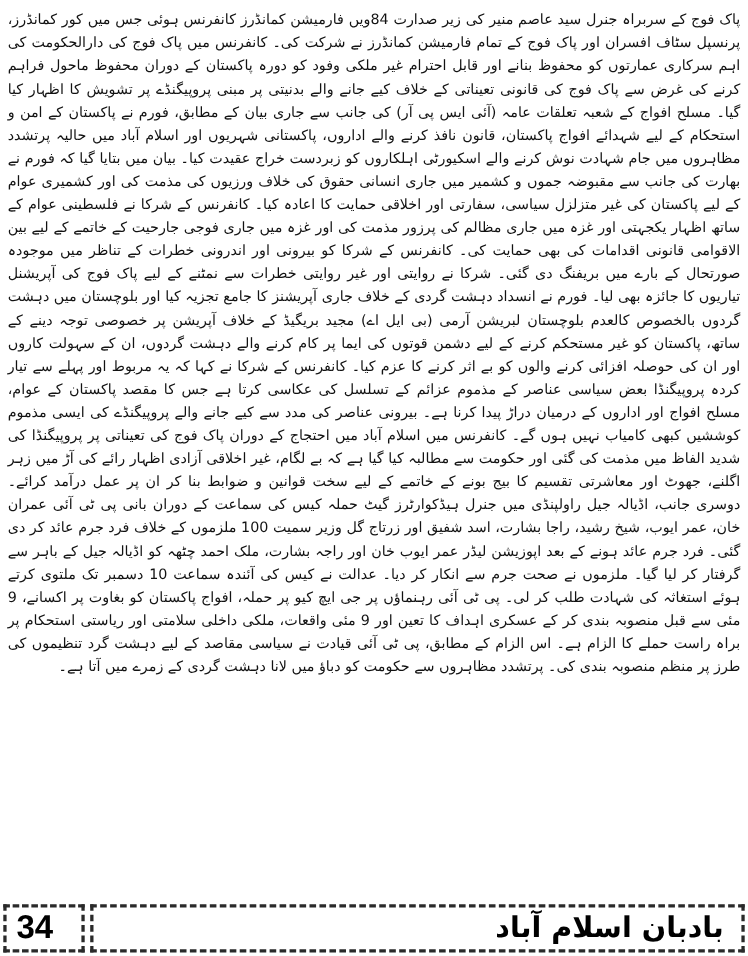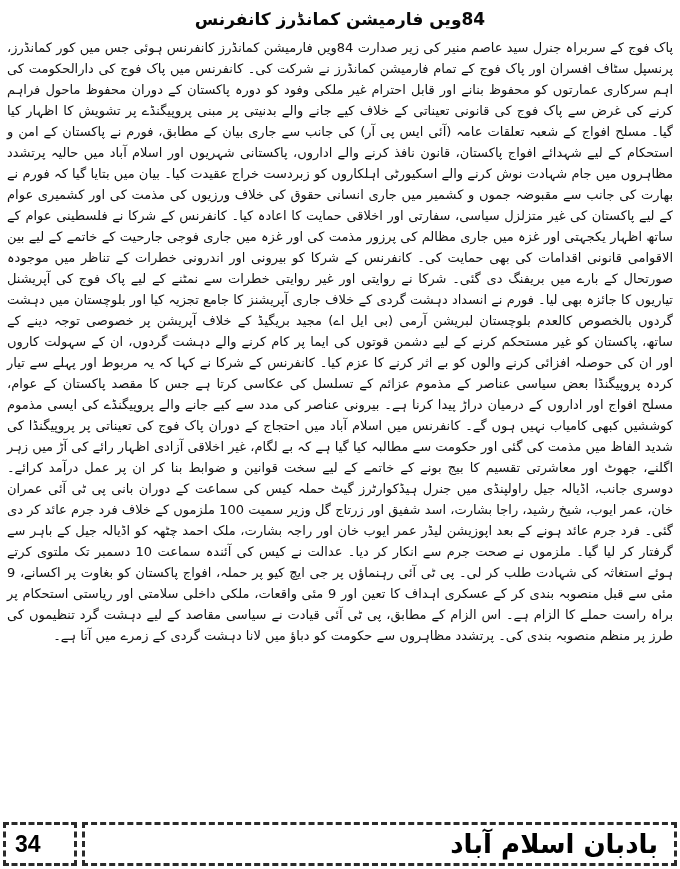--- a/index.html
+++ b/index.html
@@ -57,21 +57,21 @@
     box-sizing: border-box;
     display: flex;
     align-items: center;
     justify-content: flex-start;
     padding-left: 9px;
     background: #ffffff;
   }
   .page-number {
     font-family: "Liberation Sans", sans-serif;
     font-weight: bold;
-    font-size: 23px;
+    font-size: 30px;
     color: #000000;
   }
   .publication-box {
     flex: 1;
     border: 3px dashed #2a2a2a;
     box-sizing: border-box;
     display: flex;
     align-items: center;
     direction: rtl;              
     justify-content: flex-start;
@@ -82,21 +82,20 @@
     font-weight: bold;
     font-size: 26px;
     color: #000000;
   }
 </style>
 </head>
 <body>
 
 <div class="page">
 
-  <div class="article-title">84ویں فارمیشن کمانڈرز کانفرنس</div>
 
   <div class="article-body">پاک فوج کے سربراہ جنرل سید عاصم منیر کی زیر صدارت 84ویں فارمیشن کمانڈرز کانفرنس ہوئی جس میں کور کمانڈرز، پرنسپل سٹاف افسران اور پاک فوج کے تمام فارمیشن کمانڈرز نے شرکت کی۔ کانفرنس میں پاک فوج کی دارالحکومت کی اہم سرکاری عمارتوں کو محفوظ بنانے اور قابل احترام غیر ملکی وفود کو دورہ پاکستان کے دوران محفوظ ماحول فراہم کرنے کی غرض سے پاک فوج کی قانونی تعیناتی کے خلاف کیے جانے والے بدنیتی پر مبنی پروپیگنڈے پر تشویش کا اظہار کیا گیا۔ مسلح افواج کے شعبہ تعلقات عامہ (آئی ایس پی آر) کی جانب سے جاری بیان کے مطابق، فورم نے پاکستان کے امن و استحکام کے لیے شہدائے افواج پاکستان، قانون نافذ کرنے والے اداروں، پاکستانی شہریوں اور اسلام آباد میں حالیہ پرتشدد مظاہروں میں جام شہادت نوش کرنے والے اسکیورٹی اہلکاروں کو زبردست خراج عقیدت کیا۔ بیان میں بتایا گیا کہ فورم نے بھارت کی جانب سے مقبوضہ جموں و کشمیر میں جاری انسانی حقوق کی خلاف ورزیوں کی مذمت کی اور کشمیری عوام کے لیے پاکستان کی غیر متزلزل سیاسی، سفارتی اور اخلاقی حمایت کا اعادہ کیا۔ کانفرنس کے شرکا نے فلسطینی عوام کے ساتھ اظہار یکجہتی اور غزہ میں جاری مظالم کی پرزور مذمت کی اور غزہ میں جاری فوجی جارحیت کے خاتمے کے لیے بین الاقوامی قانونی اقدامات کی بھی حمایت کی۔ کانفرنس کے شرکا کو بیرونی اور اندرونی خطرات کے تناظر میں موجودہ صورتحال کے بارے میں بریفنگ دی گئی۔ شرکا نے روایتی اور غیر روایتی خطرات سے نمٹنے کے لیے پاک فوج کی آپریشنل تیاریوں کا جائزہ بھی لیا۔ فورم نے انسداد دہشت گردی کے خلاف جاری آپریشنز کا جامع تجزیہ کیا اور بلوچستان میں دہشت گردوں بالخصوص کالعدم بلوچستان لبریشن آرمی (بی ایل اے) مجید بریگیڈ کے خلاف آپریشن پر خصوصی توجہ دینے کے ساتھ، پاکستان کو غیر مستحکم کرنے کے لیے دشمن قوتوں کی ایما پر کام کرنے والے دہشت گردوں، ان کے سہولت کاروں اور ان کی حوصلہ افزائی کرنے والوں کو بے اثر کرنے کا عزم کیا۔ کانفرنس کے شرکا نے کہا کہ یہ مربوط اور پہلے سے تیار کردہ پروپیگنڈا بعض سیاسی عناصر کے مذموم عزائم کے تسلسل کی عکاسی کرتا ہے جس کا مقصد پاکستان کے عوام، مسلح افواج اور اداروں کے درمیان دراڑ پیدا کرنا ہے۔ بیرونی عناصر کی مدد سے کیے جانے والے پروپیگنڈے کی ایسی مذموم کوششیں کبھی کامیاب نہیں ہوں گے۔ کانفرنس میں اسلام آباد میں احتجاج کے دوران پاک فوج کی تعیناتی پر پروپیگنڈا کی شدید الفاظ میں مذمت کی گئی اور حکومت سے مطالبہ کیا گیا ہے کہ بے لگام، غیر اخلاقی آزادی اظہار رائے کی آڑ میں زہر اگلنے، جھوٹ اور معاشرتی تقسیم کا بیج بونے کے خاتمے کے لیے سخت قوانین و ضوابط بنا کر ان پر عمل درآمد کرائے۔ دوسری جانب، اڈیالہ جیل راولپنڈی میں جنرل ہیڈکوارٹرز گیٹ حملہ کیس کی سماعت کے دوران بانی پی ٹی آئی عمران خان، عمر ایوب، شیخ رشید، راجا بشارت، اسد شفیق اور زرتاج گل وزیر سمیت 100 ملزموں کے خلاف فرد جرم عائد کر دی گئی۔ فرد جرم عائد ہونے کے بعد اپوزیشن لیڈر عمر ایوب خان اور راجہ بشارت، ملک احمد چٹھہ کو اڈیالہ جیل کے باہر سے گرفتار کر لیا گیا۔ ملزموں نے صحت جرم سے انکار کر دیا۔ عدالت نے کیس کی آئندہ سماعت 10 دسمبر تک ملتوی کرتے ہوئے استغاثہ کی شہادت طلب کر لی۔ پی ٹی آئی رہنماؤں پر جی ایچ کیو پر حملہ، افواج پاکستان کو بغاوت پر اکسانے، 9 مئی سے قبل منصوبہ بندی کر کے عسکری اہداف کا تعین اور 9 مئی واقعات، ملکی داخلی سلامتی اور ریاستی استحکام پر براہ راست حملے کا الزام ہے۔ اس الزام کے مطابق، پی ٹی آئی قیادت نے سیاسی مقاصد کے لیے دہشت گرد تنظیموں کی طرز پر منظم منصوبہ بندی کی۔ پرتشدد مظاہروں سے حکومت کو دباؤ میں لانا دہشت گردی کے زمرے میں آتا ہے۔</div>
 
   <div class="footer">
     <div class="page-number-box">
       <span class="page-number">34</span>
     </div>
     <div class="publication-box">
       <span class="publication-name">بادبان اسلام آباد</span>
     </div>

